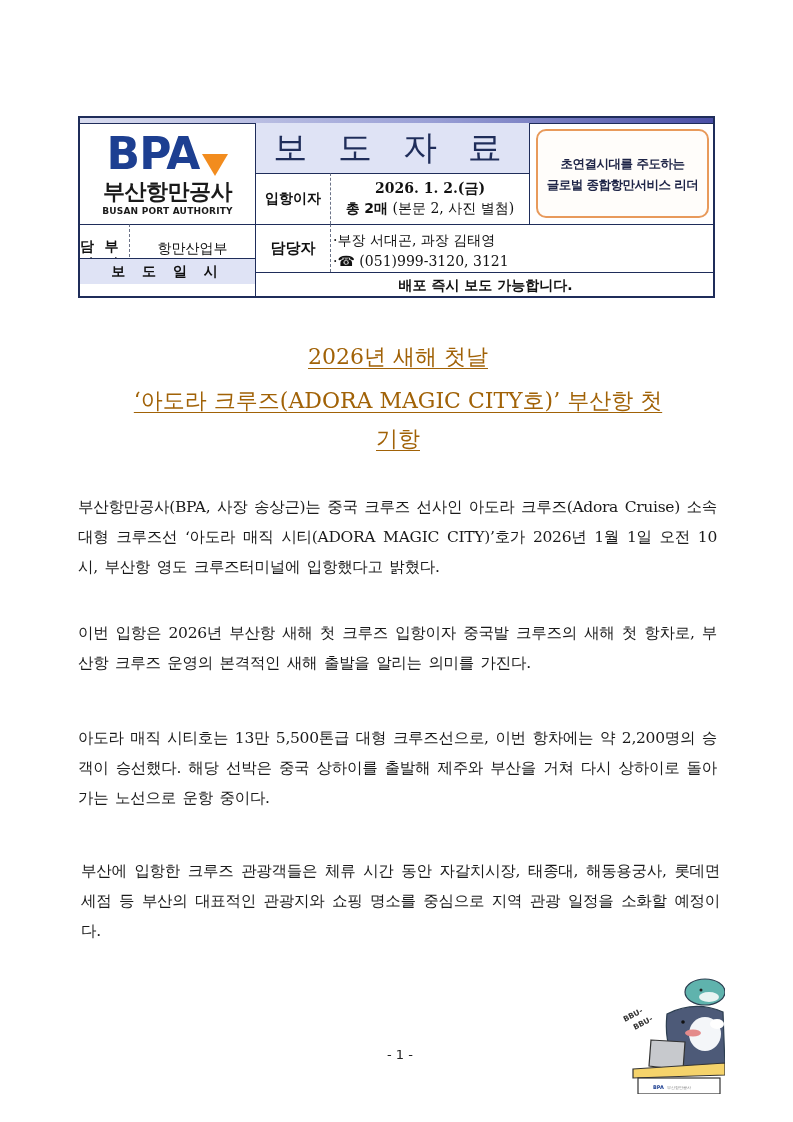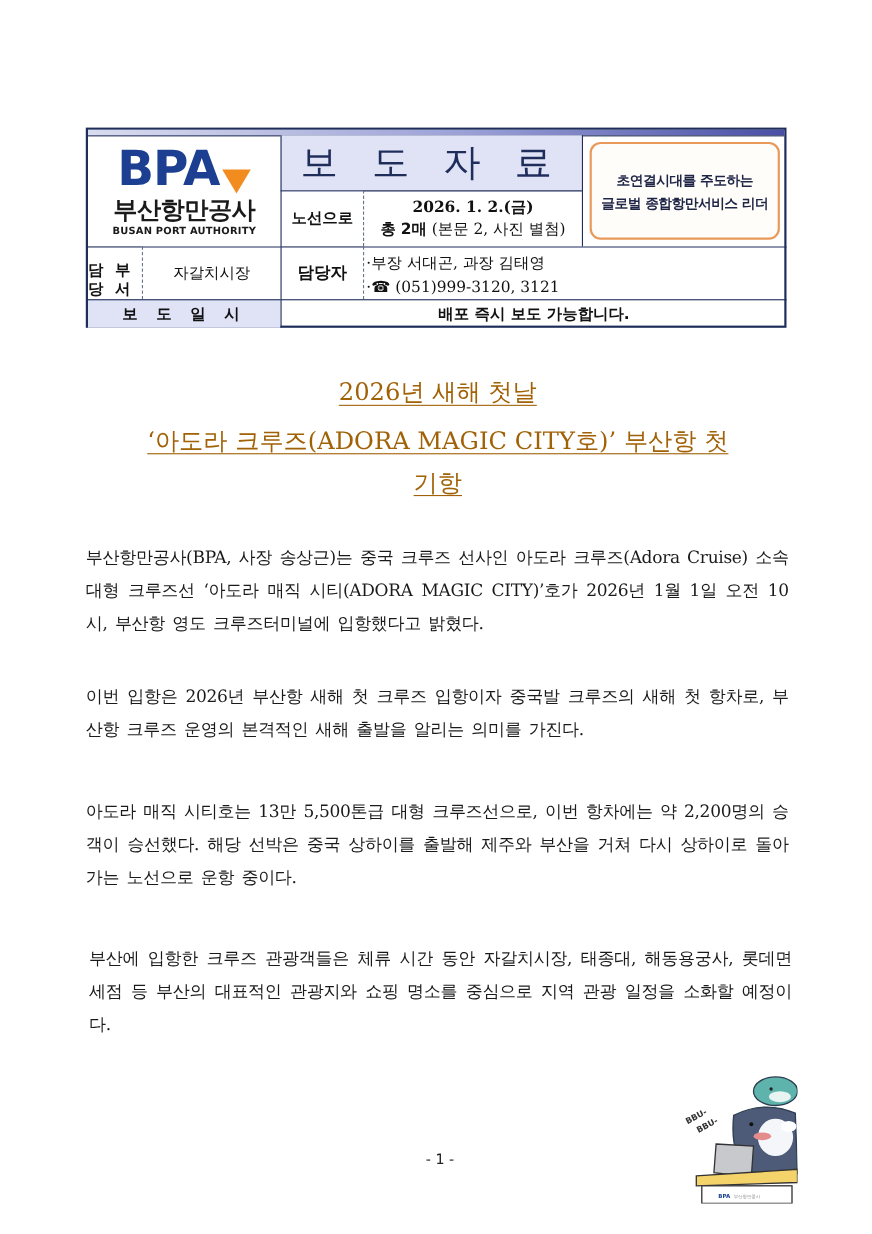--- a/index.html
+++ b/index.html
@@ -64,49 +64,49 @@
   </div>
 
   <div class="cell bl" style="left:449px; top:5px; width:186px; height:101px;">
     <div class="slogan-box">
       <div class="slogan">초연결시대를 주도하는</div>
       <div class="slogan">글로벌 종합항만서비스 리더</div>
     </div>
   </div>
 
   <div class="cell bl bt" style="left:175px; top:55px; width:75px; height:51px;">
-    <span class="lbl">노선으로</span>
+    <span class="lbl">입항이자</span>
   </div>
   <div class="cell dl bt" style="left:250px; top:55px; width:199px; height:51px; flex-direction:column;">
     <div class="val" style="font-weight:bold; font-family:'DejaVu Serif',serif; font-size:14px;">2026. 1. 2.(금)</div>
     <div class="val" style="margin-top:2px;">
       <b style="font-family:'DejaVu Sans',sans-serif;">총</b>
       <b style="font-family:'DejaVu Sans',sans-serif;">2매</b>
       <span>(본문 2, 사진 별첨)</span>
     </div>
   </div>
 
   <div class="cell bt" style="left:0; top:106px; width:49px; height:48px; flex-direction:row; line-height:17px;align-items:flex-end;">
     <span class="lbl">담당</span>
     <span class="lbl">부서</span>
   </div>
   <div class="cell dl bt" style="left:49px; top:106px; width:126px; height:48px;">
-    <span class="val">자갈치시장</span>
+    <span class="val">항만산업부</span>
   </div>
   <div class="cell bl bt" style="left:175px; top:106px; width:75px; height:48px;">
     <span class="lbl" style="font-size:15px;">담당자</span>
   </div>
   <div class="cell dl bt" style="left:250px; top:106px; width:385px; height:48px; flex-direction:column; align-items:flex-start; padding-left:2px; line-height:21px;justify-content:flex-end;">
     <span class="val">·부장 서대곤, 과장 김태영</span>
     <span class="val">
       <span>·</span><span>☎</span><span> (051)999-3120,  3121</span>
     </span>
   </div>
 
-  <div class="cell bt lav" style="left:0; top:154px; width:175px; height:26px;">
+  <div class="cell bt lav" style="left:0; top:140px; width:175px; height:26px;">
     <span class="lbl" style="letter-spacing:6px;">보 도 일 시</span>
   </div>
   <div class="cell bl bt" style="left:175px; top:154px; width:460px; height:26px;">
     <span class="lbl">배포 즉시 보도 가능합니다.</span>
   </div>
 </div>
 
 <div class="headline" style="top:342px;"><span>2026년 새해 첫날</span></div>
 <div class="headline" style="top:386px;"><span>‘아도라 크루즈(ADORA MAGIC CITY호)’ 부산항 첫 </span></div>
 <div class="headline" style="top:424px;"><span>기항</span></div>

